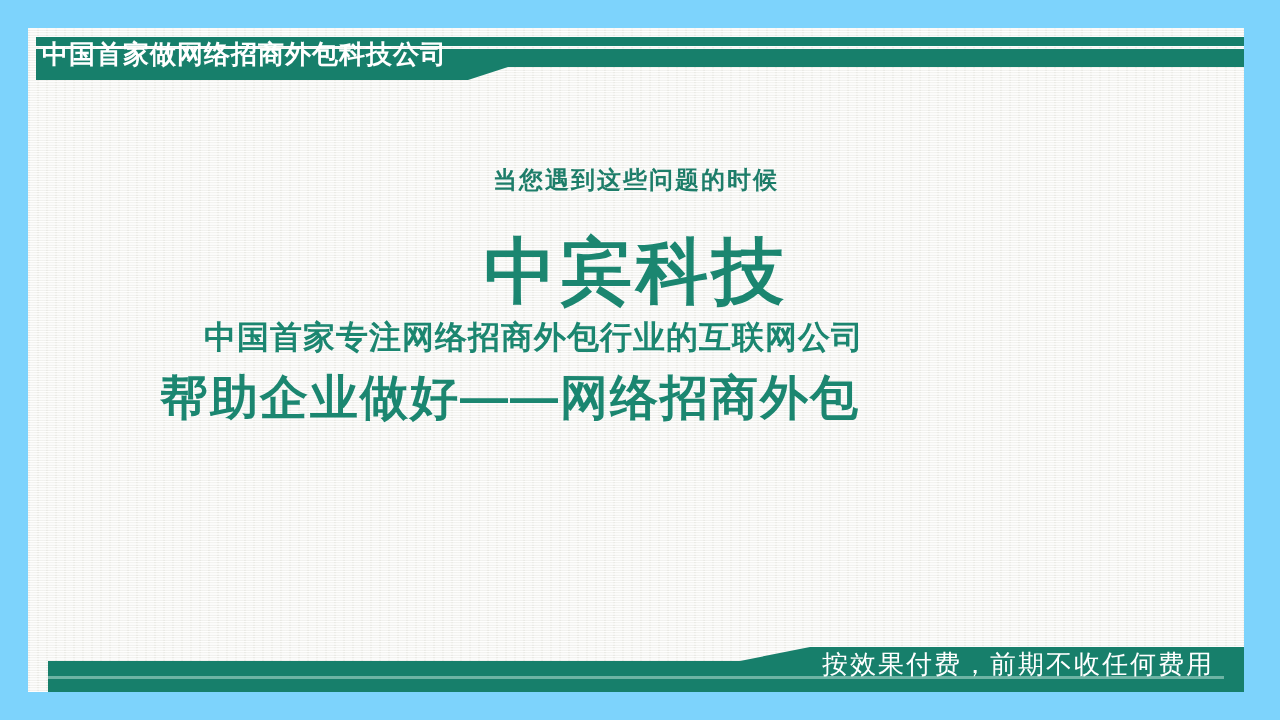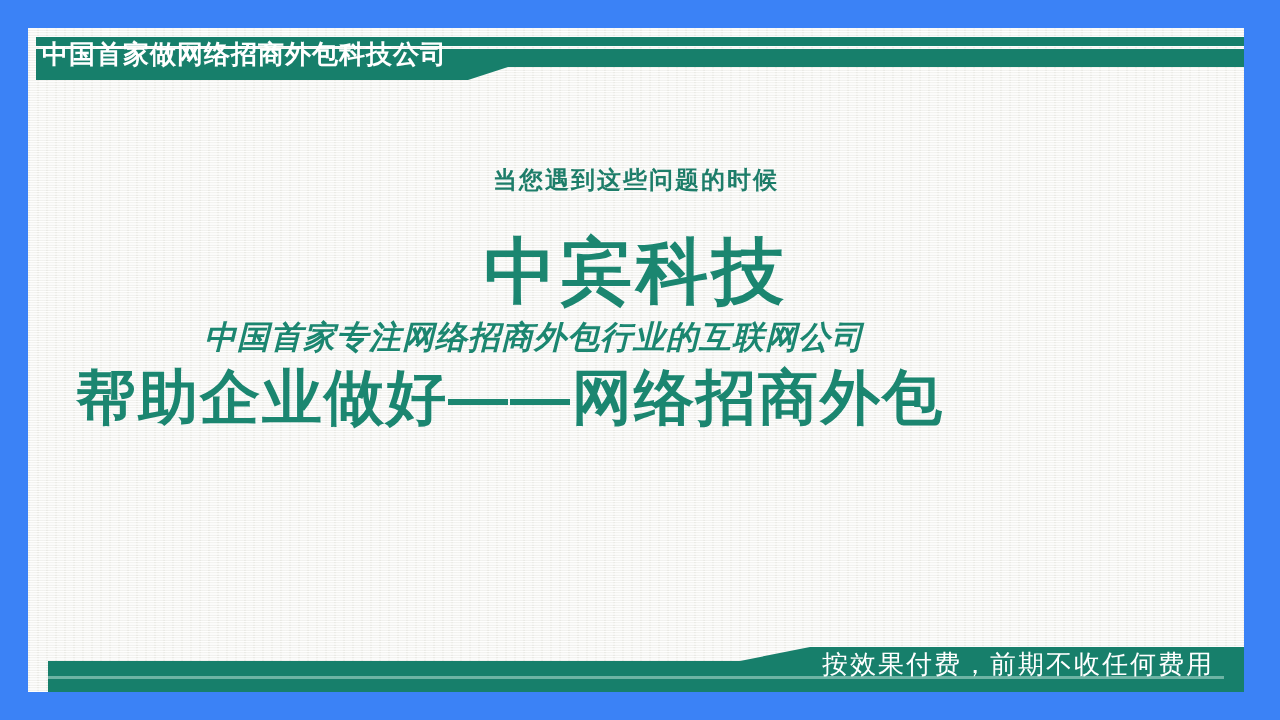--- a/index.html
+++ b/index.html
@@ -13,21 +13,21 @@
     height: 720px;
     overflow: hidden;
     font-family: "Liberation Sans", "DejaVu Sans", sans-serif;
   }
 
   
   .slide {
     position: relative;
     width: 1280px;
     height: 720px;
-    background: #3b82f6;           
+    background: #7dd3fc;           
     box-sizing: border-box;
     overflow: hidden;
   }
 
   
   .canvas {
     position: absolute;
     left: 28px;
     top: 28px;
     width: 1216px;
@@ -115,29 +115,28 @@
   .tagline {
     position: absolute;
     left: 0;
     top: 290px;
     width: 1012px;
     font-size: 32px;
     font-weight: bold;
     color: #1b8670;
     letter-spacing: 1px;
     line-height: 38px;
-    font-style: italic;
   }
 
   .headline {
     position: absolute;
     left: 0;
     top: 334px;
     width: 964px;
-    font-size: 60px;
+    font-size: 48px;
     font-weight: bold;
     color: #1b8670;
     letter-spacing: 2px;
     line-height: 72px;
     white-space: nowrap;
   }
 
   
   .footer-band {
     position: absolute;

